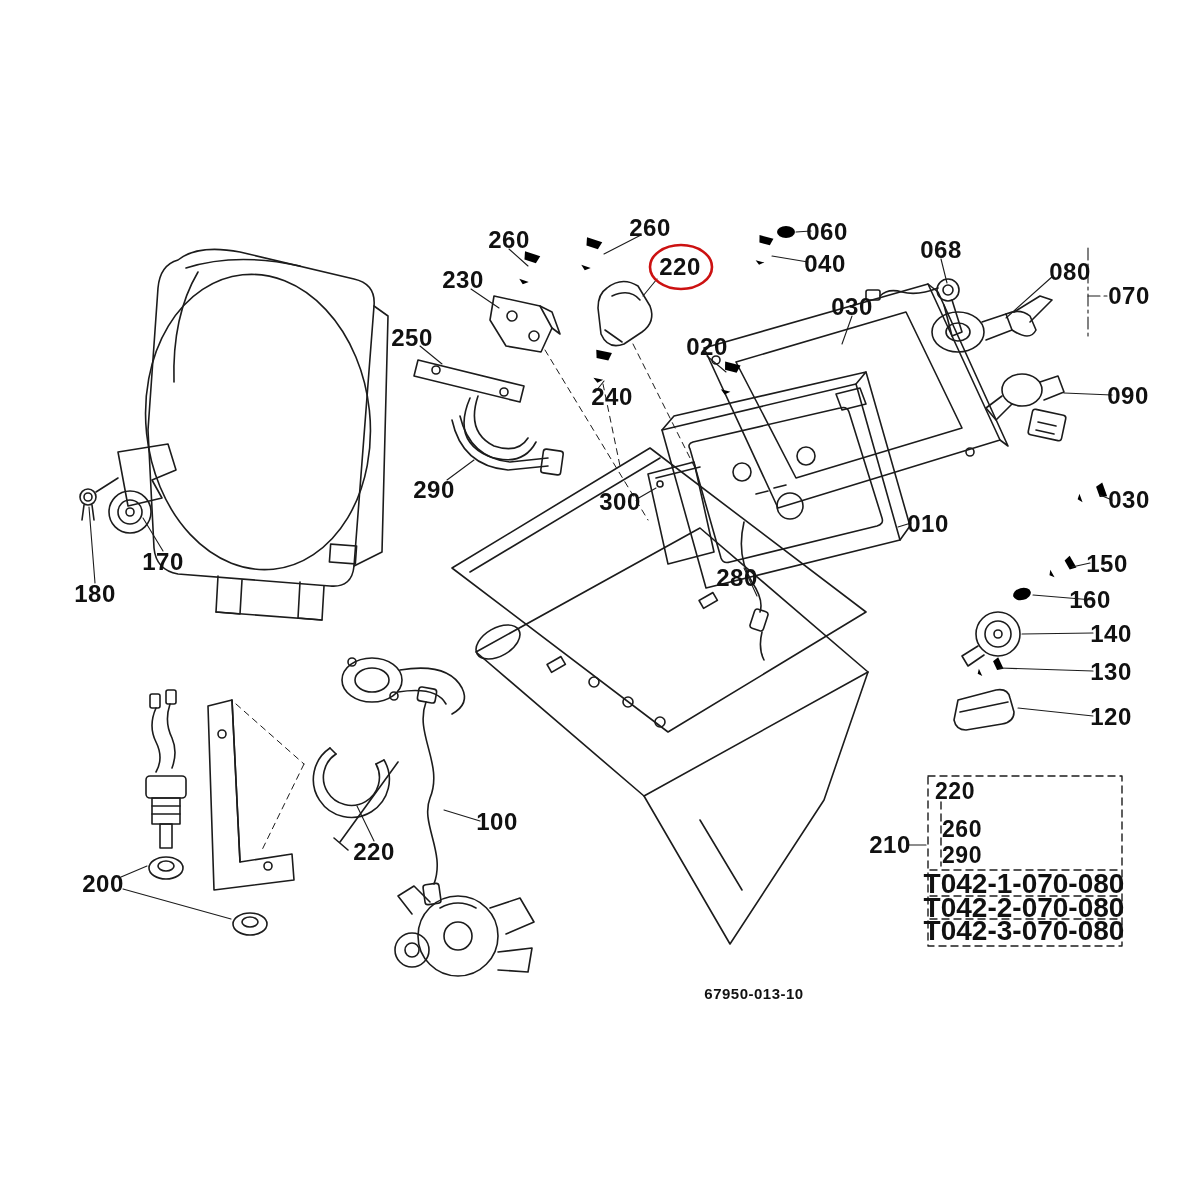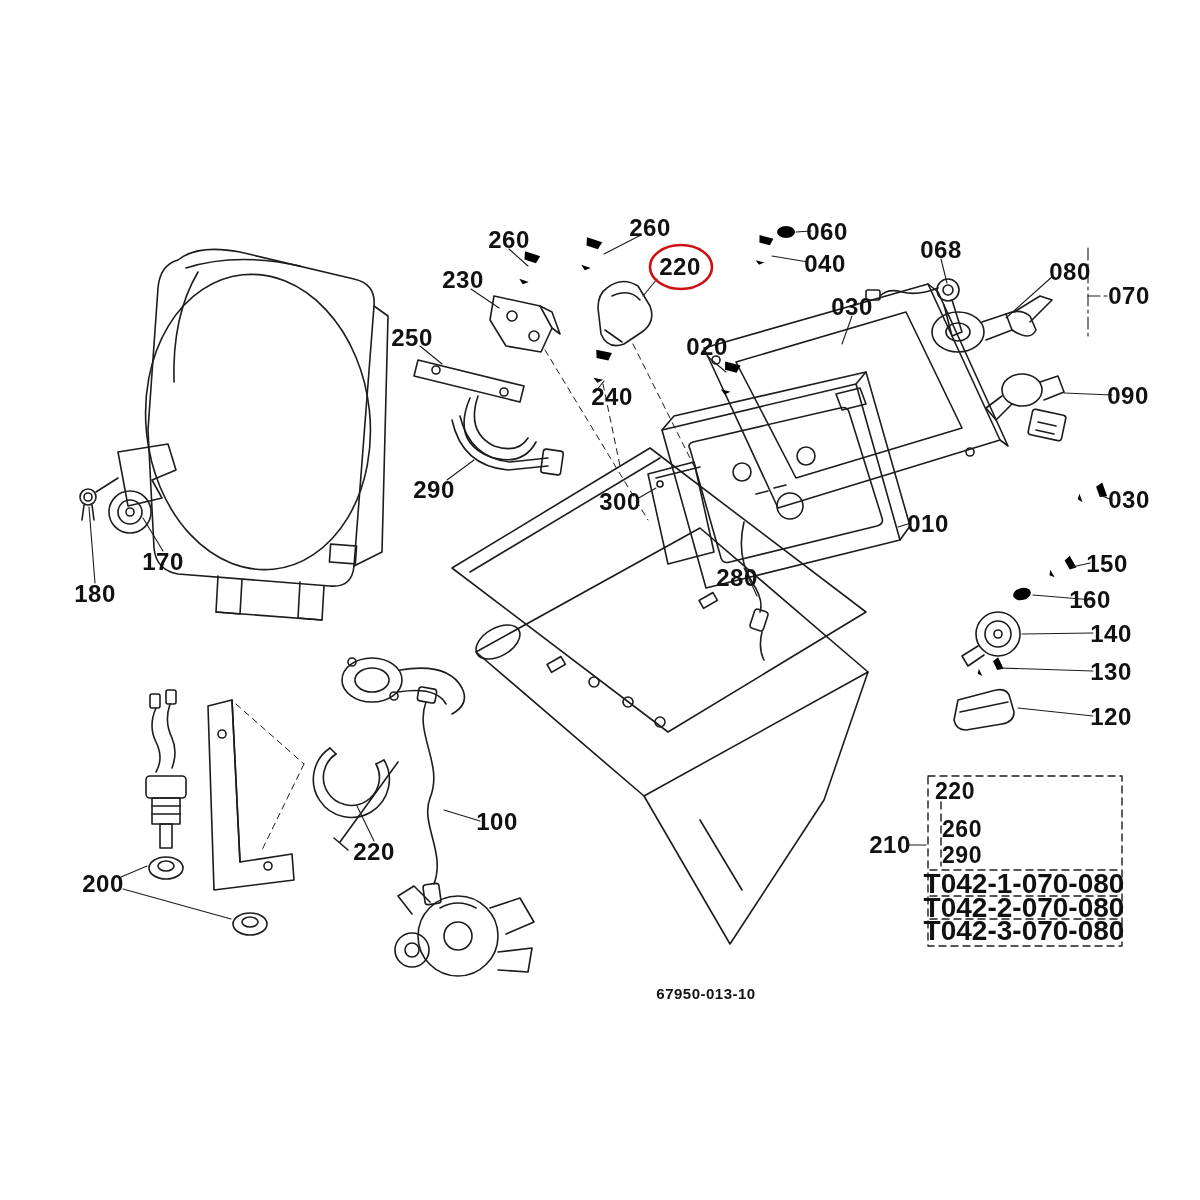--- a/index.html
+++ b/index.html
@@ -9,21 +9,21 @@
   .ln path,.ln circle,.ln ellipse,.ln rect,.ln line,.ln polyline,.ln polygon{
      fill:none;stroke:#1c1c1c;stroke-width:1.6;stroke-linecap:round;stroke-linejoin:round;}
   .thin path{stroke-width:1.1;}
   .dash path{stroke-width:1;stroke-dasharray:6 5;}
   .chain path{stroke-width:1.1;stroke-dasharray:12 4 3 4;}
   .boxline path,.boxline rect{stroke-width:1.4;stroke-dasharray:7 5;}
   .lbl{position:absolute;transform:translate(-50%,-50%);font-size:24px;font-weight:600;
        color:#111;white-space:nowrap;letter-spacing:0.5px;}
   .lbl.code{font-size:28px;letter-spacing:0;}
   .lbl.refnum{font-size:23px;}
-  .lbl.dwg{font-size:15px;font-weight:700;letter-spacing:0.5px;}
+  .lbl.dwg{font-size:15px;font-weight:700;letter-spacing:0.5px;margin-left:48px;}
 </style>
 </head>
 <body>
 
 <div id="stage">
 
 <svg id="art" viewBox="0 0 1200 1200">
   <defs>
     <g id="bolt">
       <path d="M-8,-15 L8,-15 L6,-7 L-6,-7 Z"></path>

